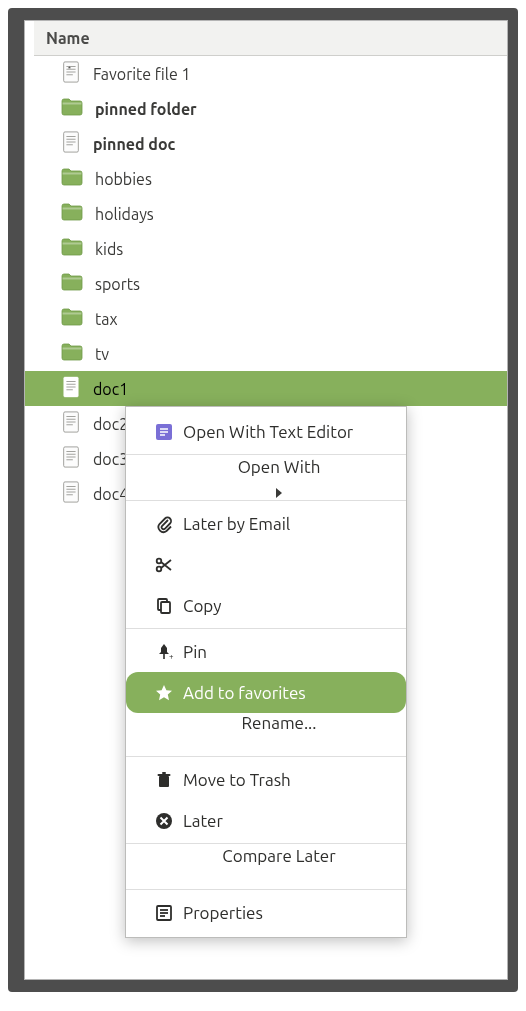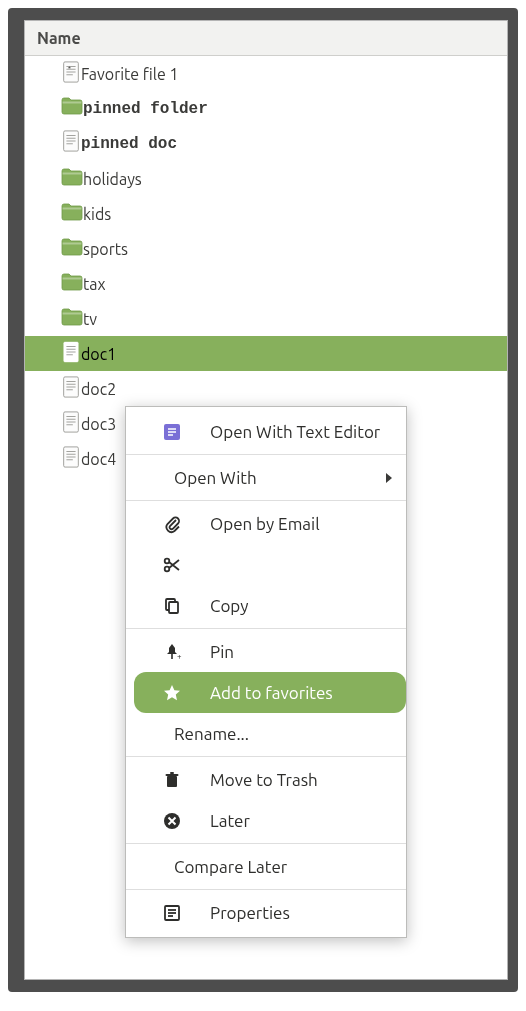--- a/index.html
+++ b/index.html
@@ -38,35 +38,36 @@
   .header {
     height: 34px;
     background: #f2f2f0;
     border-bottom: 1px solid #cfcfcc;
     display: flex;
     align-items: center;
     padding-left: 12px;
     font-weight: 700;
     color: #4b4b49;
     font-size: 16px;
+    margin-left: 9px;
   }
   .tree {
     position: relative;
   }
   .row {
     height: 35px;
     padding-left: 36px;
     display: flex;
     align-items: center;
-    gap: 0;
+    gap: 12px;
     color: #3a3a38;
     font-size: 16px;
     white-space: nowrap;
   }
-  .row.bold { font-weight: 700; font-family: Liberation Mono, monospace; }
+  .row.bold { font-weight: 700; }
   .row.selected {
     background: #87b05c;
     color: #000000;
   }
   .row.selected .doc-icon rect.page { fill: #ffffff; stroke:#ffffff5e;}
   .row .label {}
   .folder-icon {
     width: 22px;
     height: 18px;
     display: inline-block;
@@ -87,27 +88,26 @@
     border: 1px solid #bcbcba;
     box-shadow: 0 3px 14px rgba(0,0,0,.25);
     padding: 4px 0;
     color: #2e2e2c;
   }
   .mitem {
     height: 41px;
     display: flex;
     align-items: center;
     padding: 0 14px 0 28px;
-    gap: 28px;
+    gap: 9px;
     font-size: 17px;
     position: relative;
-    margin-left: 8px;
   }
   .mitem .txt { flex: 1; }
-  .mitem.indent { padding-left: 40px; }
+  .mitem.indent { padding-left: 40px; flex-direction: column; }
   .mitem.highlight {
     background: #87b05c;
     color: #ffffff;
     border-radius: 12px;
   }
   .msep {
     height: 1px;
     background: #dedede;
     margin: 2px 0;
   }
@@ -160,20 +160,27 @@
     <line x1="5" y1="15" x2="12" y2="15" stroke="#9a9a96" stroke-width="1"></line>
 
   </svg></span>
           <span class="label">pinned doc</span>
         </div>
         <div class="row">
           <span><svg class="folder-icon" viewBox="0 0 22 18">
     <path d="M1 3 Q1 1 3 1 L8 1 L10 3 L19 3 Q21 3 21 5 L21 15 Q21 17 19 17 L3 17 Q1 17 1 15 Z" fill="#87b05c" stroke="#6f9a46" stroke-width="0.8"></path>
     <rect x="1.5" y="4.5" width="19" height="2" fill="#ffffff55"></rect>
   </svg></span>
+          <span class="label">hobbies</span>
+        </div>
+        <div class="row">
+          <span><svg class="folder-icon" viewBox="0 0 22 18">
+    <path d="M1 3 Q1 1 3 1 L8 1 L10 3 L19 3 Q21 3 21 5 L21 15 Q21 17 19 17 L3 17 Q1 17 1 15 Z" fill="#87b05c" stroke="#6f9a46" stroke-width="0.8"></path>
+    <rect x="1.5" y="4.5" width="19" height="2" fill="#ffffff55"></rect>
+  </svg></span>
           <span class="label">holidays</span>
         </div>
         <div class="row">
           <span><svg class="folder-icon" viewBox="0 0 22 18">
     <path d="M1 3 Q1 1 3 1 L8 1 L10 3 L19 3 Q21 3 21 5 L21 15 Q21 17 19 17 L3 17 Q1 17 1 15 Z" fill="#87b05c" stroke="#6f9a46" stroke-width="0.8"></path>
     <rect x="1.5" y="4.5" width="19" height="2" fill="#ffffff55"></rect>
   </svg></span>
           <span class="label">kids</span>
         </div>
         <div class="row">
@@ -261,21 +268,21 @@
         <span class="txt">Open With</span>
         <span class="arrow"></span>
       </div>
       <div class="msep"></div>
       <div class="mitem">
         <span class="micon">
           <svg viewBox="0 0 20 20" width="20" height="20" fill="none" stroke="currentColor" stroke-width="1.8">
             <path d="M14 6 L8 12 a2 2 0 0 0 2.8 2.8 L16 9.5 a3.5 3.5 0 0 0 -5 -5 L5.5 10 a5 5 0 0 0 7 7 L17 12.5"></path>
           </svg>
         </span>
-        <span class="txt">Open by Email</span>
+        <span class="txt">Later by Email</span>
       </div>
       <div class="mitem">
         <span class="micon">
           <svg viewBox="0 0 20 20" width="20" height="20" fill="none" stroke="currentColor" stroke-width="1.8">
             <circle cx="5" cy="6" r="2.3"></circle>
             <circle cx="5" cy="14" r="2.3"></circle>
             <path d="M7 7 L17 15 M7 13 L17 5"></path>
           </svg>
         </span>
       </div>

